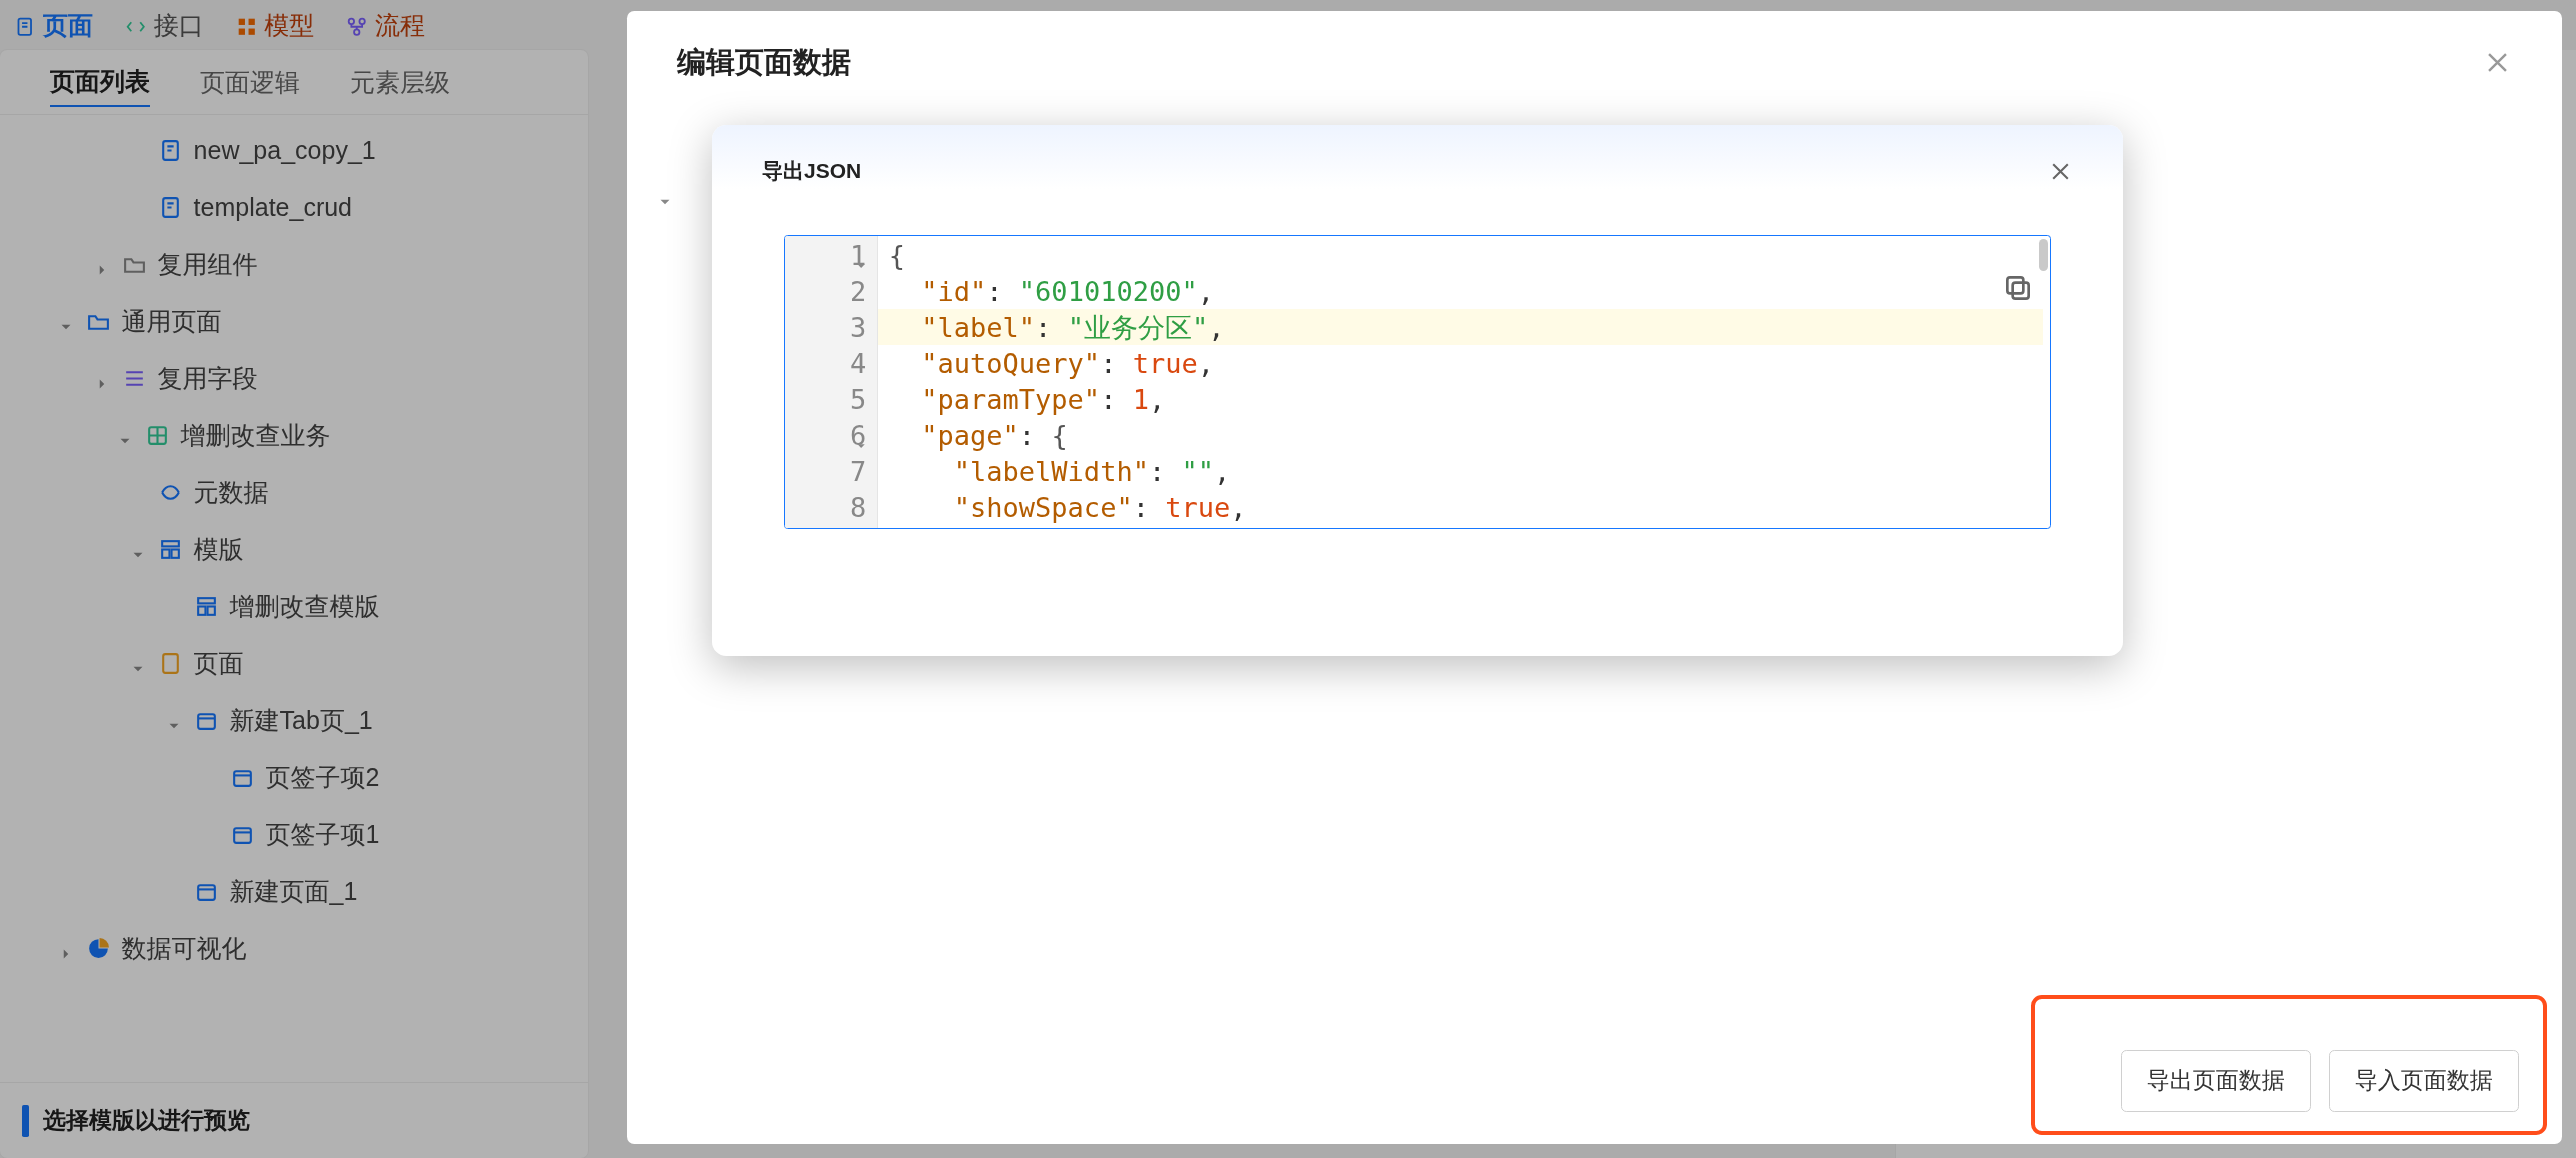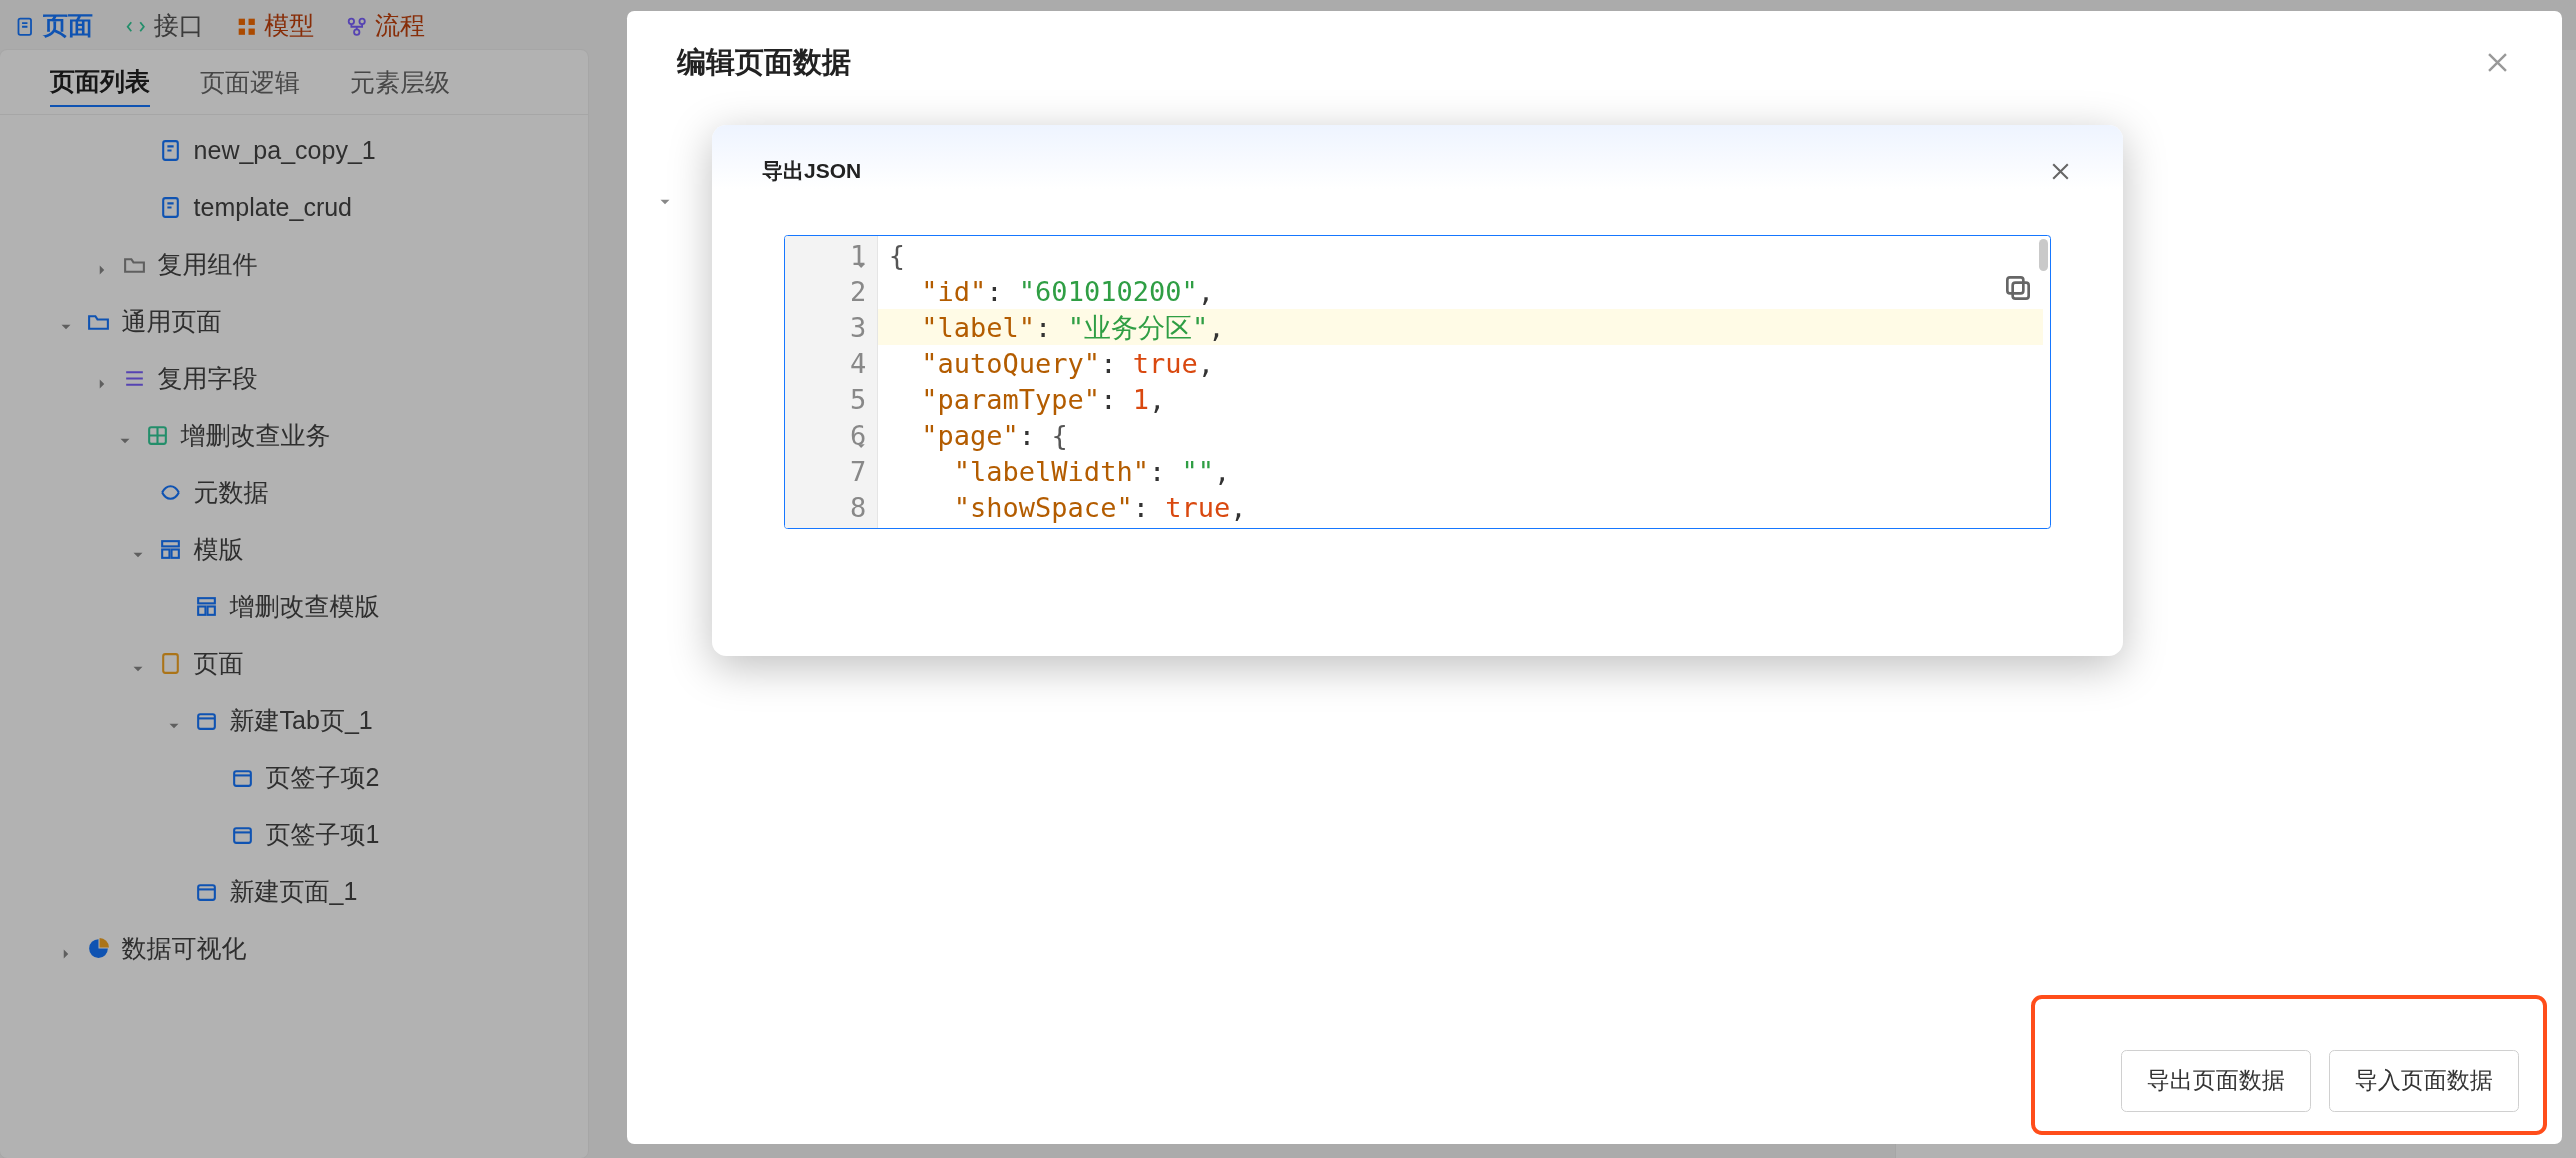--- a/index.html
+++ b/index.html
@@ -257,20 +257,24 @@
             <span class="caret"><svg viewBox="0 0 24 24" fill="#888">
                 <path d="M9 6l6 6-6 6z"></path>
               </svg></span>
             <span class="tic"><svg viewBox="0 0 24 24" fill="#1677ff">
                 <path d="M12 3a9 9 0 109 9h-9V3z"></path>
                 <path d="M13 2v9h9a9 9 0 00-9-9z" fill="#f5a623"></path>
               </svg></span>
             <span class="tlbl">数据可视化</span>
           </div>
         </div>
+    <div class="preview-bar">
+      <div class="bar"></div>
+      <div class="txt">选择模版以进行预览</div>
+    </div>
   </div>
 </div>
 
 <div class="dimmer"></div>
 
 <div class="editor">
   <div class="editor-hd">
     <div class="editor-title">编辑页面数据</div>
     <div class="editor-close">
       <svg viewBox="0 0 24 24" stroke="#999" stroke-width="2" fill="none">

